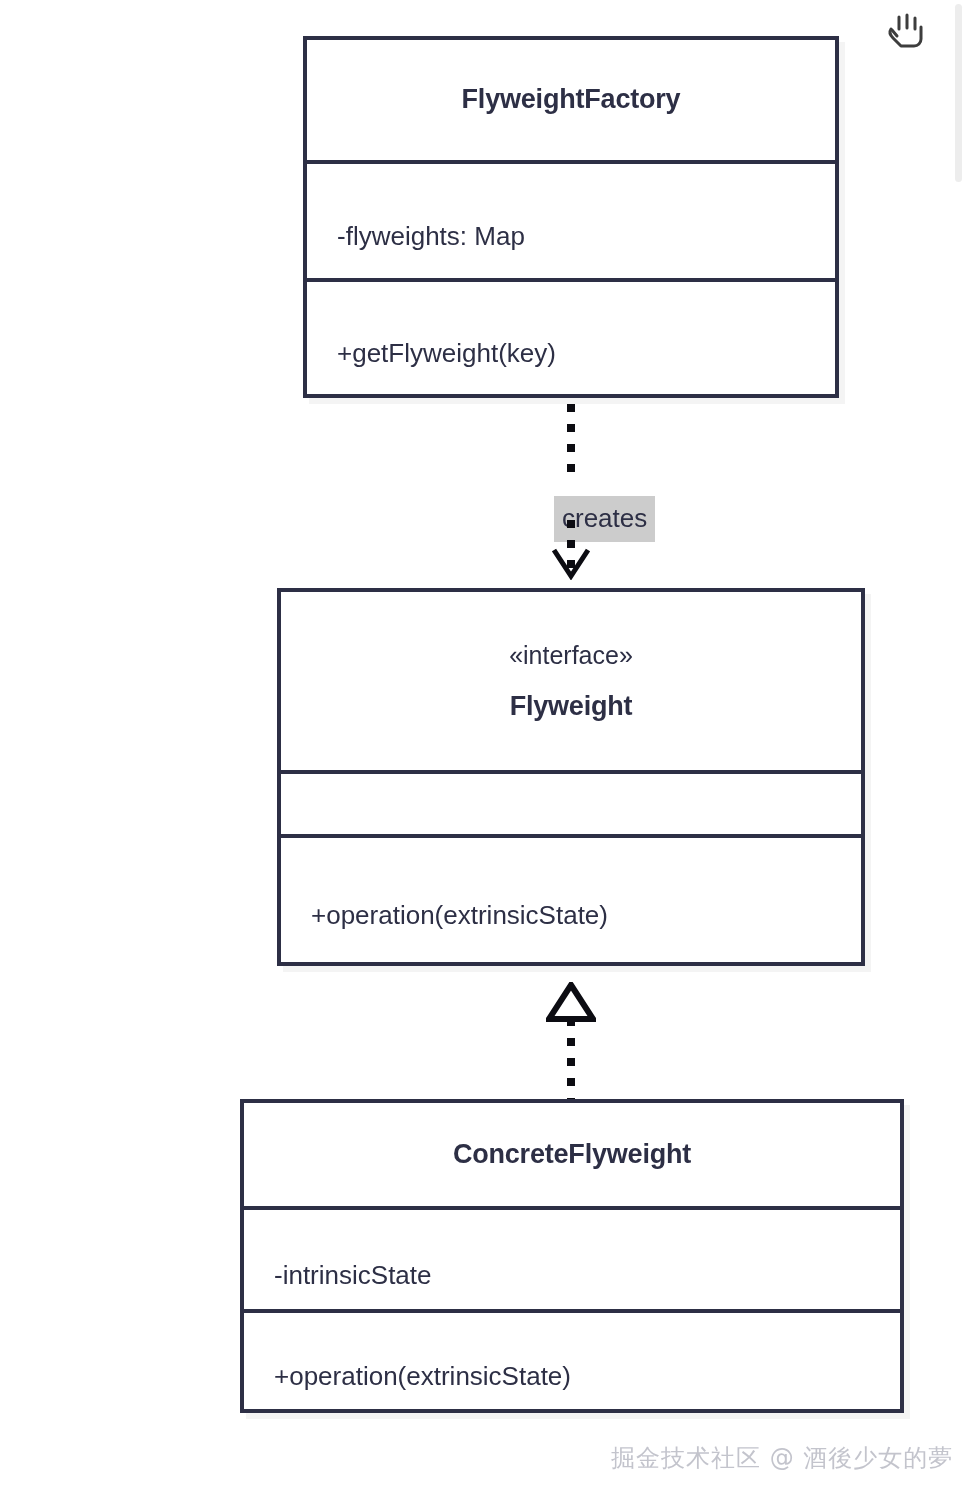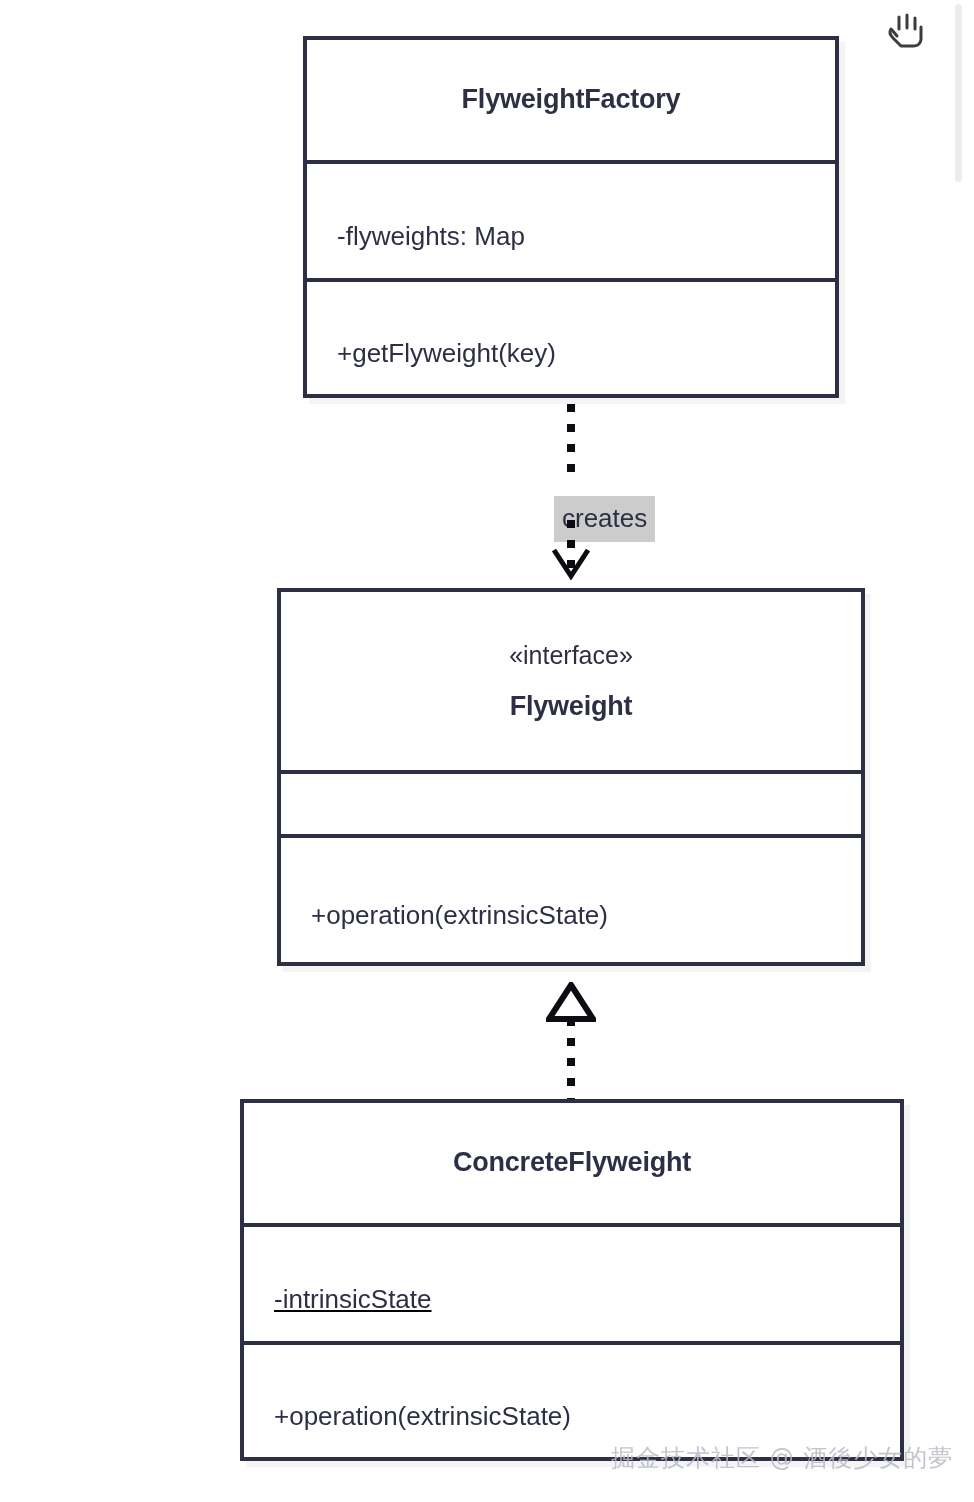--- a/index.html
+++ b/index.html
@@ -94,24 +94,24 @@
     height: 378px;
   }
   #box-flyweight .c1 { height: 178px; }
   #box-flyweight .c2 { height: 64px; }
   #box-flyweight .c3 { height: 128px; }
 
   #box-concrete {
     left: 240px;
     top: 1099px;
     width: 664px;
-    height: 362px;
+    height: 314px;
   }
   #box-concrete .c1 { height: 120px; }
-  #box-concrete .c2 { height: 118px; text-decoration: underline; }
+  #box-concrete .c2 { height: 118px; }
   #box-concrete .c3 { height: 116px; }
 
   
   .dotted-line {
     position: absolute;
     width: 8px;
     background-image: linear-gradient(to bottom, #0c0c12 0px, #0c0c12 8px, rgba(0,0,0,0) 8px, rgba(0,0,0,0) 20px);
     background-size: 8px 20px;
     background-repeat: repeat-y;
   }

